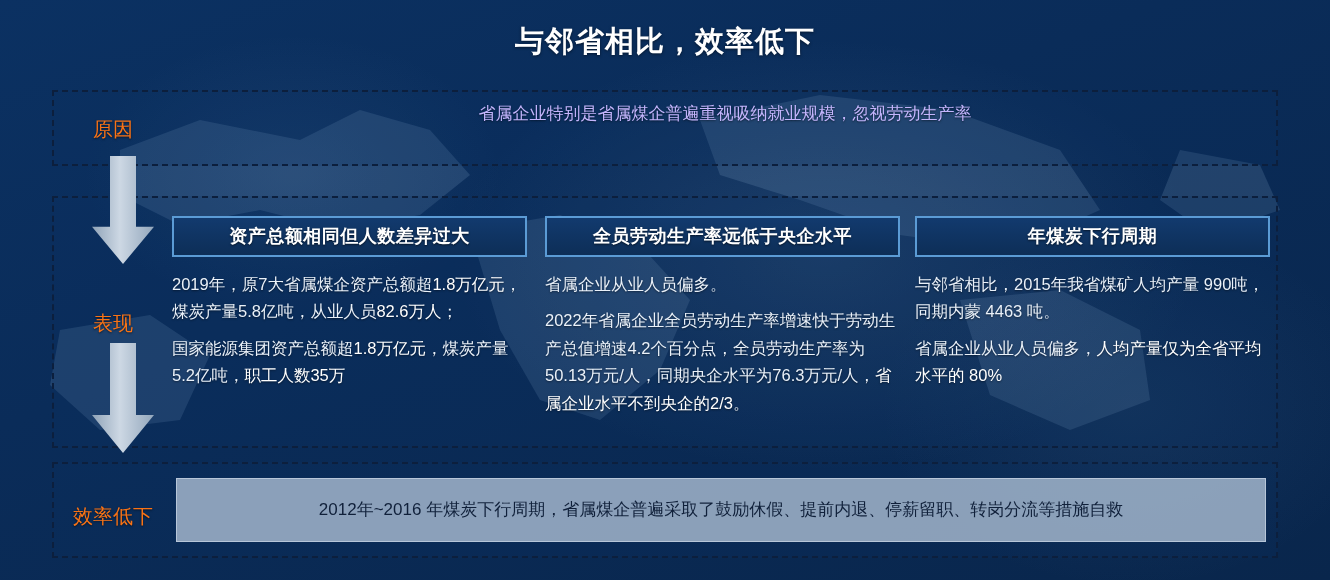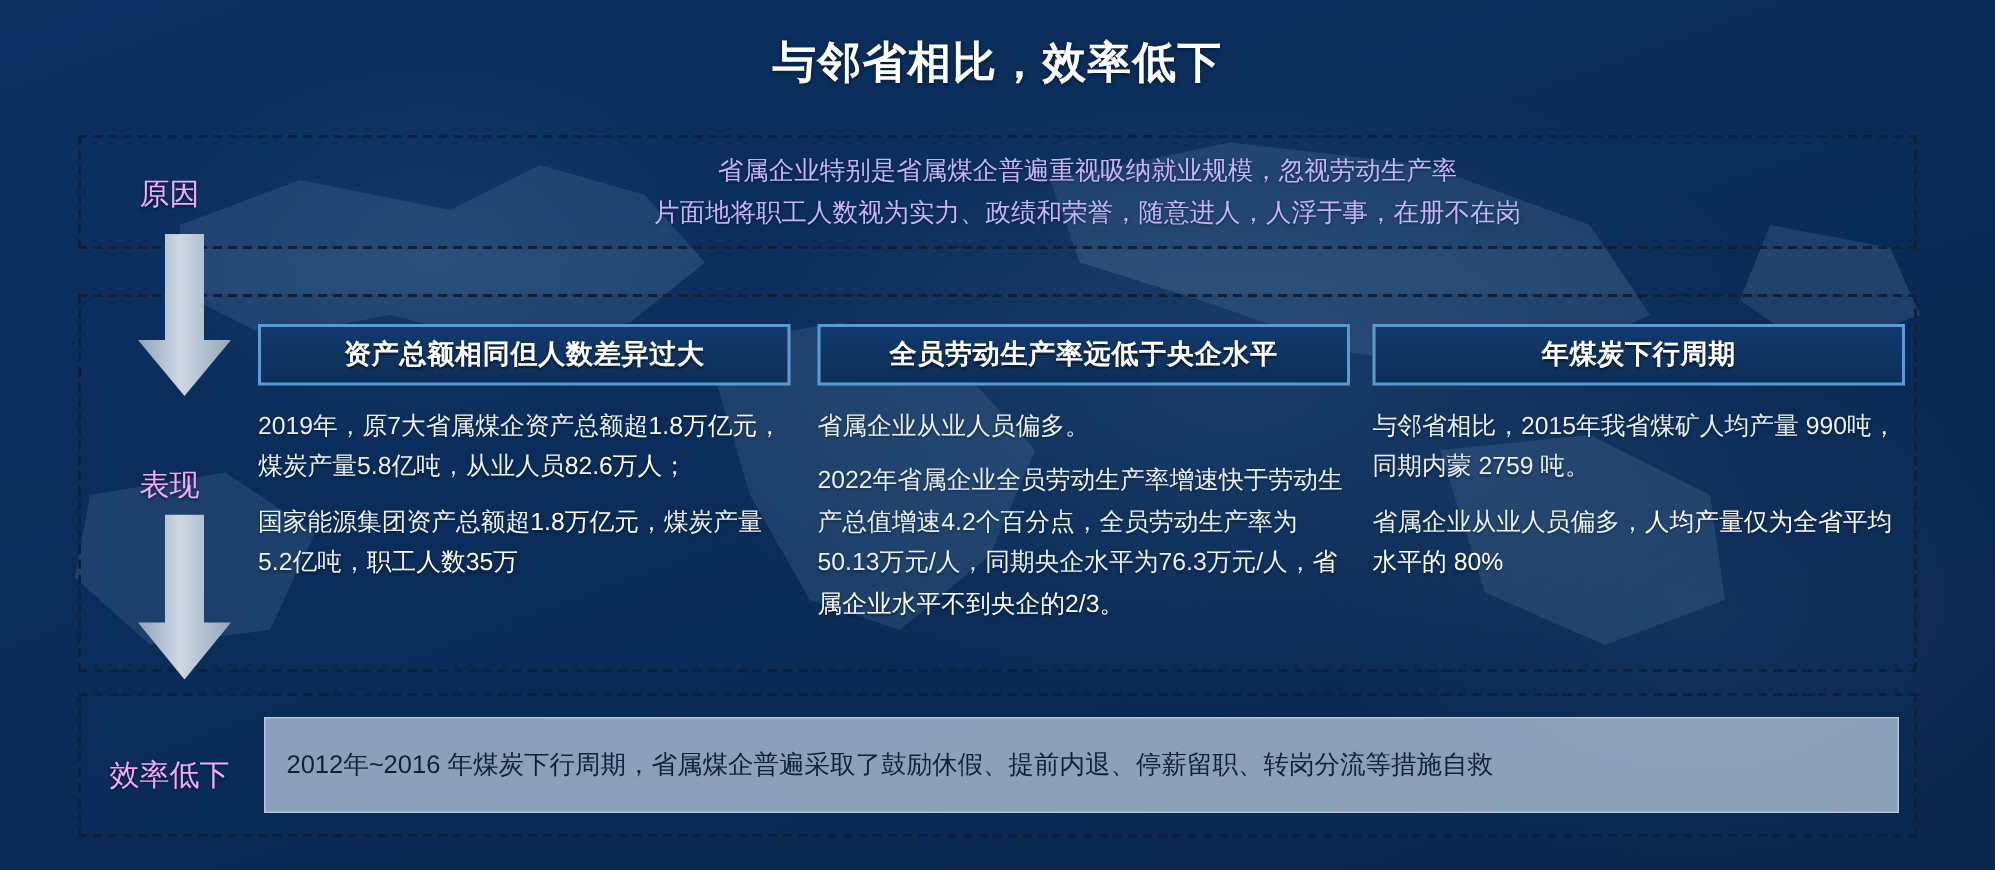--- a/index.html
+++ b/index.html
@@ -38,21 +38,21 @@
     border:2px dashed #0c1f3d;
     background:rgba(12,52,100,.18);
   }
   #sec-cause      { left:52px;  top:90px;  width:1226px; height:76px; }
   #sec-appearance { left:52px;  top:196px; width:1226px; height:252px; }
   #sec-selfhelp   { left:52px;  top:462px; width:1226px; height:96px; }
 
   
   .row-label {
     position:absolute;
-    color:#f0abfc; font-size:20px; font-weight:400;
+    color:#f97316; font-size:20px; font-weight:400;
     text-align:center; width:110px; left:58px;
     text-shadow:0 1px 2px rgba(0,0,0,.55);
   }
   #label-cause      { top:116px; }
   #label-appearance { top:310px; }
   #label-selfhelp   { top:503px; }
 
   
   .arrow { position:absolute; left:88px; width:70px; }
   #arrow-1 { top:156px; height:108px; }
@@ -92,21 +92,21 @@
   }
   .col-body p { margin-bottom:9px; }
   .col-body p:last-child { margin-bottom:12px; }
   .col-body b { font-weight:400; color:#ffffff; }
 
   
   #selfhelp-panel {
     position:absolute; left:176px; top:478px; width:1090px; height:64px;
     background:rgba(176,193,214,.78);
     border:1px solid rgba(220,230,242,.55);
-    display:flex; align-items:center; padding:0 14px;
+    display:flex; align-items:center; padding:0 30px;justify-content:center;
   }
   #selfhelp-text {
     color:#10203a; font-size:17px; line-height:1.4;
     white-space:nowrap;
   }
 </style>
 </head>
 <body>
 
 <div id="bg-map">
@@ -152,40 +152,39 @@
         <stop offset="45%" stop-color="#cdd8e4"></stop>
         <stop offset="100%" stop-color="#93a7bc"></stop>
       </linearGradient>
     </defs>
     <path d="M22 0 L48 0 L48 72 L66 72 L35 110 L4 72 L22 72 Z" fill="url(#agrad2)"></path>
   </svg>
 </div>
 
 <div id="cause-text">
   <div>省属企业特别是省属煤企普遍重视吸纳就业规模，忽视劳动生产率</div>
-  <div>片面地将职工人数视为实力、政绩和荣誉，随意进人，人浮于事，在册不在岗</div>
 </div>
 
 <div class="col" id="col-1">
   <div class="col-header">资产总额相同但人数差异过大</div>
   <div class="col-body">
       <p><span>2019年，原7大省属煤企资产总额超</span><b>1.8万亿元</b><span>，煤炭产量5.8亿吨，从业人员</span><b>82.6万人</b><span>；</span></p>
       <p><span>国家能源集团资产总额超</span><b>1.8万亿元</b><span>，煤炭产量5.2亿吨，</span><b>职工人数35万</b></p>
     </div>
 </div>
 <div class="col" id="col-2">
   <div class="col-header">全员劳动生产率远低于央企水平</div>
   <div class="col-body">
       <p><span>省属企业从业人员偏多。</span></p>
       <p><span>2022年省属企业全员劳动生产率增速快于劳动生产总值增速4.2个百分点，全员劳动生产率为50.13万元/人，同期央企水平为76.3万元/人，</span><b>省属企业水平不到央企的2/3。</b></p>
     </div>
 </div>
 <div class="col" id="col-3">
   <div class="col-header">年煤炭下行周期</div>
   <div class="col-body">
-      <p><span>与邻省相比，2015年我省煤矿人均产量 990吨，同期内蒙 2759 吨。</span></p>
+      <p><span>与邻省相比，2015年我省煤矿人均产量 990吨，同期内蒙 4463 吨。</span></p>
       <p><span>省属企业从业人员偏多，</span><b>人均产量仅为全省平均水平的 80%</b></p>
     </div>
 </div>
 
 <div id="selfhelp-panel">
   <div id="selfhelp-text">2012年~2016 年煤炭下行周期，省属煤企普遍采取了鼓励休假、提前内退、停薪留职、转岗分流等措施自救</div>
 </div>
 
 </body></html>

